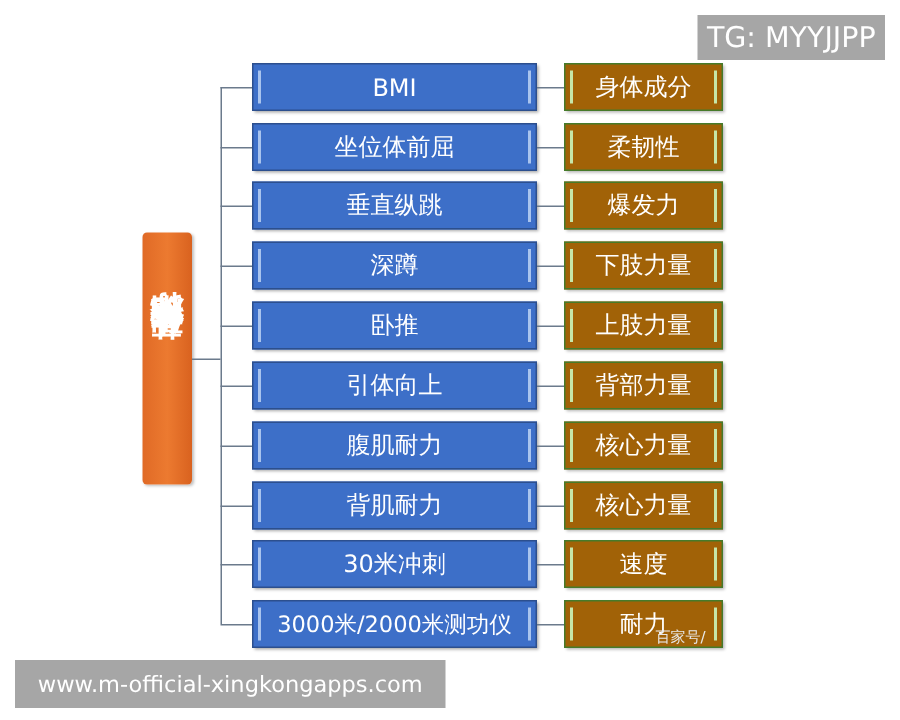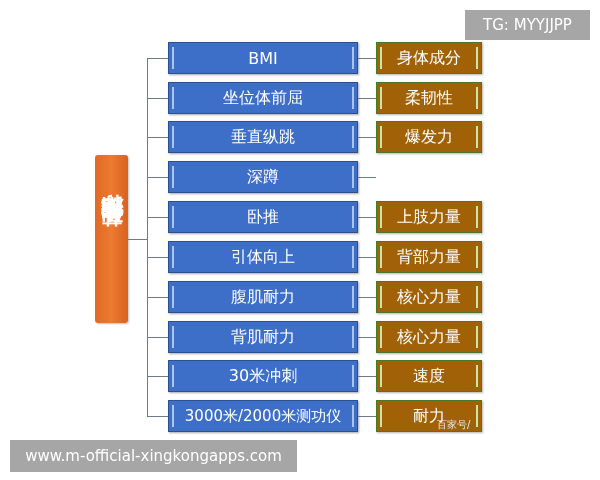--- a/index.html
+++ b/index.html
@@ -47,21 +47,21 @@
   }
   .green-box::before, .green-box::after {
     content: ""; position: absolute; top: 4px; bottom: 4px; width: 2px; background: #c6e6a8;
   }
   .green-box::before { left: 3px; }
   .green-box::after { right: 3px; }
   .h-left { position: absolute; left: 147px; width: 21px; height: 1px; top: 16px; background: #6b7a8c; }
   .h-mid { position: absolute; left: 358px; width: 18px; height: 1px; top: 16px; background: #6b7a8c; }
   .badge-top {
     position: absolute; left: 465px; top: 10px; width: 125px; height: 30px;
-    background: #a6a6a6; color: #fff; font-size: 15px;
+    background: #a6a6a6; color: #fff; font-size: 19px;
     display: flex; align-items: center; justify-content: center;
   }
   .badge-bottom {
     position: absolute; left: 10px; top: 440px; width: 287px; height: 32px;
     background: #a6a6a6; color: #fff; font-size: 15px;
     display: flex; align-items: center; justify-content: center;
   }
   .watermark {
     position: absolute; left: 437px; top: 418px; font-size: 10px; color: #e8e8e8;
     white-space: nowrap;
@@ -93,20 +93,21 @@
   <div class="row" style="top:121px;">
     <div class="h-left"></div>
     <div class="blue-box">垂直纵跳</div>
     <div class="h-mid"></div>
     <div class="green-box">爆发力</div>
   </div>
   <div class="row" style="top:161px;">
     <div class="h-left"></div>
     <div class="blue-box">深蹲</div>
     <div class="h-mid"></div>
+    <div class="green-box">下肢力量</div>
   </div>
   <div class="row" style="top:201px;">
     <div class="h-left"></div>
     <div class="blue-box">卧推</div>
     <div class="h-mid"></div>
     <div class="green-box">上肢力量</div>
   </div>
   <div class="row" style="top:241px;text-align:center;">
     <div class="h-left"></div>
     <div class="blue-box">引体向上</div>

